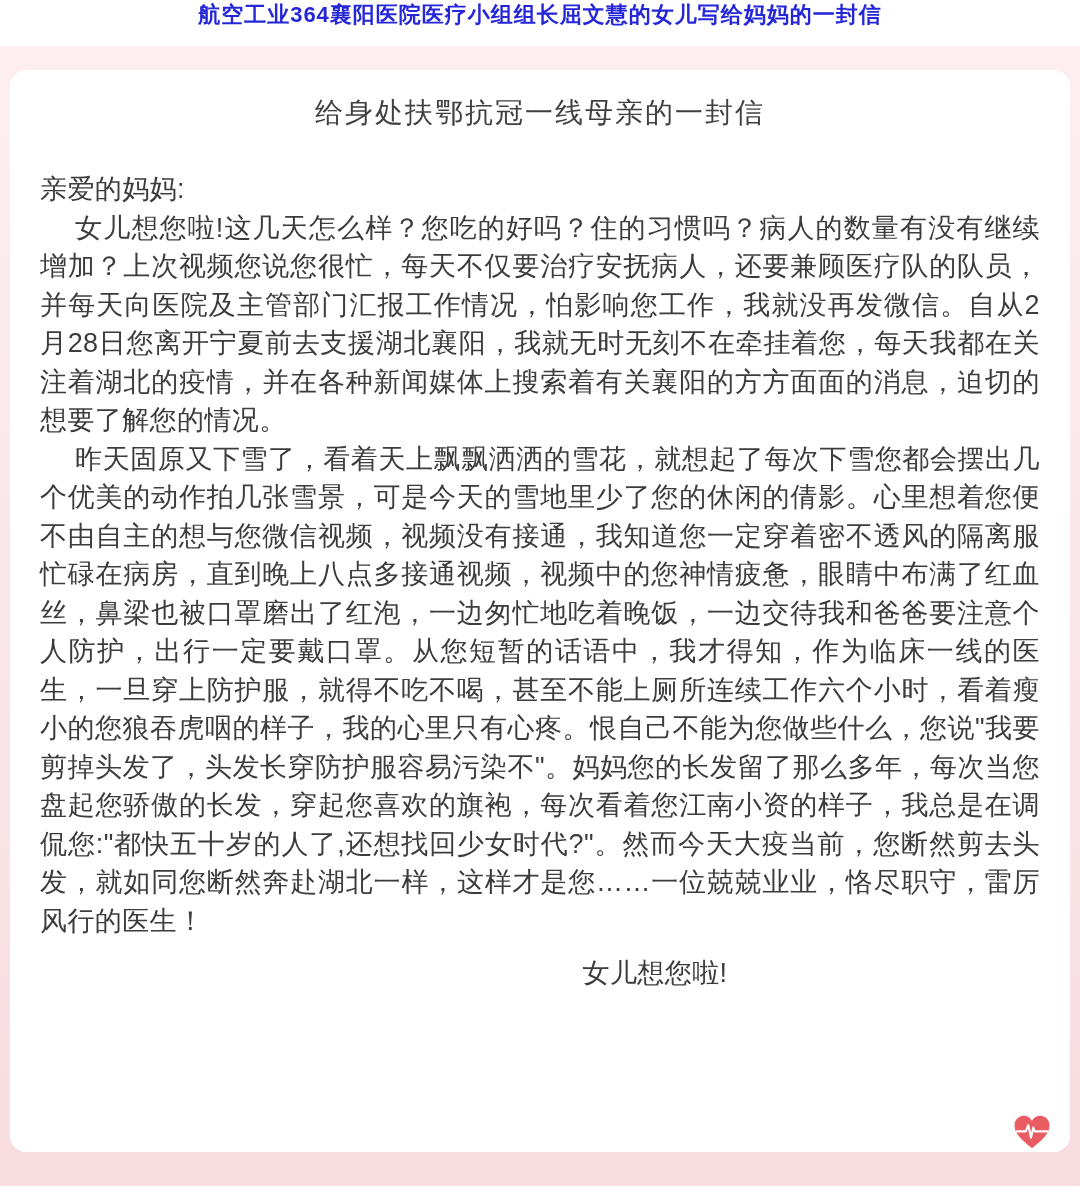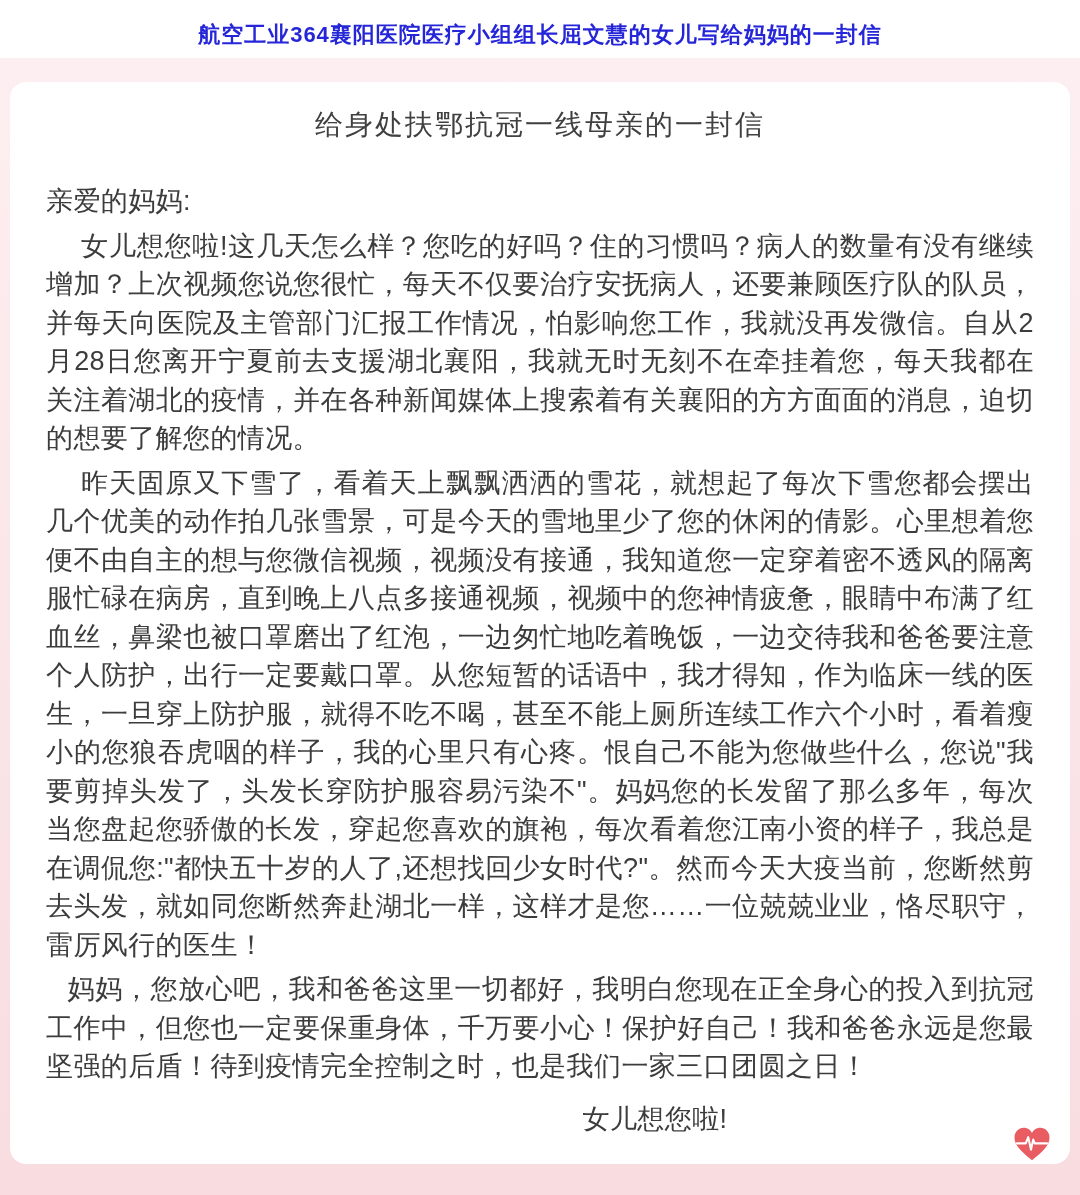--- a/index.html
+++ b/index.html
@@ -11,24 +11,24 @@
   }
   * { box-sizing: border-box; }
   html, body {
     margin: 0; padding: 0;
     width: 1080px; height: 1195px;
     overflow: hidden;
     background: #ffffff;
     font-family: "Liberation Sans", "DejaVu Sans", sans-serif;
   }
   .header {
-    height: 58px;
+    height: 46px;
     display: flex; align-items: flex-start; justify-content: center;
     background: #ffffff;
-    padding-top: 20px;
+    padding-top: 0;
   }
   .header-title {
     margin: 0;
     font-size: 22px;
     font-weight: bold;
     color: var(--blue);
     letter-spacing: 1px;
   }
   .pink-bg {
     height: 1140px;
@@ -47,21 +47,21 @@
   }
   .letter-title {
     margin: 0 0 38px 0;
     text-align: center;
     font-size: 28px;
     font-weight: normal;
     letter-spacing: 2px;
     color: #404040;
   }
   .salutation, .para, .signature {
-    margin: 6px;
+    margin: 0;
     font-size: 27px;
     line-height: 38.5px;
     letter-spacing: 0.4px;
     color: var(--text);
   }
   .para {
     text-align: justify;
     text-indent: 1.3em;
   }
   .para.last { text-indent: 0.8em; }
@@ -90,21 +90,20 @@
   <div class="pink-bg">
     <div class="card">
       <h2 class="letter-title">给身处扶鄂抗冠一线母亲的一封信</h2>
 
       <p class="salutation">亲爱的妈妈:</p>
 
       <p class="para">女儿想您啦!这几天怎么样？您吃的好吗？住的习惯吗？病人的数量有没有继续增加？上次视频您说您很忙，每天不仅要治疗安抚病人，还要兼顾医疗队的队员，并每天向医院及主管部门汇报工作情况，怕影响您工作，我就没再发微信。自从2月28日您离开宁夏前去支援湖北襄阳，我就无时无刻不在牵挂着您，每天我都在关注着湖北的疫情，并在各种新闻媒体上搜索着有关襄阳的方方面面的消息，迫切的想要了解您的情况。</p>
 
       <p class="para">昨天固原又下雪了，看着天上飘飘洒洒的雪花，就想起了每次下雪您都会摆出几个优美的动作拍几张雪景，可是今天的雪地里少了您的休闲的倩影。心里想着您便不由自主的想与您微信视频，视频没有接通，我知道您一定穿着密不透风的隔离服忙碌在病房，直到晚上八点多接通视频，视频中的您神情疲惫，眼睛中布满了红血丝，鼻梁也被口罩磨出了红泡，一边匆忙地吃着晚饭，一边交待我和爸爸要注意个人防护，出行一定要戴口罩。从您短暂的话语中，我才得知，作为临床一线的医生，一旦穿上防护服，就得不吃不喝，甚至不能上厕所连续工作六个小时，看着瘦小的您狼吞虎咽的样子，我的心里只有心疼。恨自己不能为您做些什么，您说"我要剪掉头发了，头发长穿防护服容易污染不"。妈妈您的长发留了那么多年，每次当您盘起您骄傲的长发，穿起您喜欢的旗袍，每次看着您江南小资的样子，我总是在调侃您:"都快五十岁的人了,还想找回少女时代?"。然而今天大疫当前，您断然剪去头发，就如同您断然奔赴湖北一样，这样才是您……一位兢兢业业，恪尽职守，雷厉风行的医生！</p>
 
-      <p class="para last">妈妈，您放心吧，我和爸爸这里一切都好，我明白您现在正全身心的投入到抗冠工作中，但您也一定要保重身体，千万要小心！保护好自己！我和爸爸永远是您最坚强的后盾！待到疫情完全控制之时，也是我们一家三口团圆之日！</p>
 
       <p class="signature">女儿想您啦!</p>
 
       <div class="heart">
         <svg viewBox="0 0 32 32" xmlns="http://www.w3.org/2000/svg" aria-hidden="true">
           <path d="M16 29 C 8 22.5, 2 17.5, 2 10.8 C 2 6.3, 5.4 3, 9.4 3 C 12.4 3, 15 4.8, 16 7.2 C 17 4.8, 19.6 3, 22.6 3 C 26.6 3, 30 6.3, 30 10.8 C 30 17.5, 24 22.5, 16 29 Z" fill="var(--heart)"></path>
           <polyline points="4,15.5 11,15.5 13,10.5 15.2,20.5 17,12.5 18.2,15.5 28,15.5" fill="none" stroke="#ffffff" stroke-width="1.7" stroke-linejoin="round" stroke-linecap="round"></polyline>
         </svg>
       </div>
     </div>

